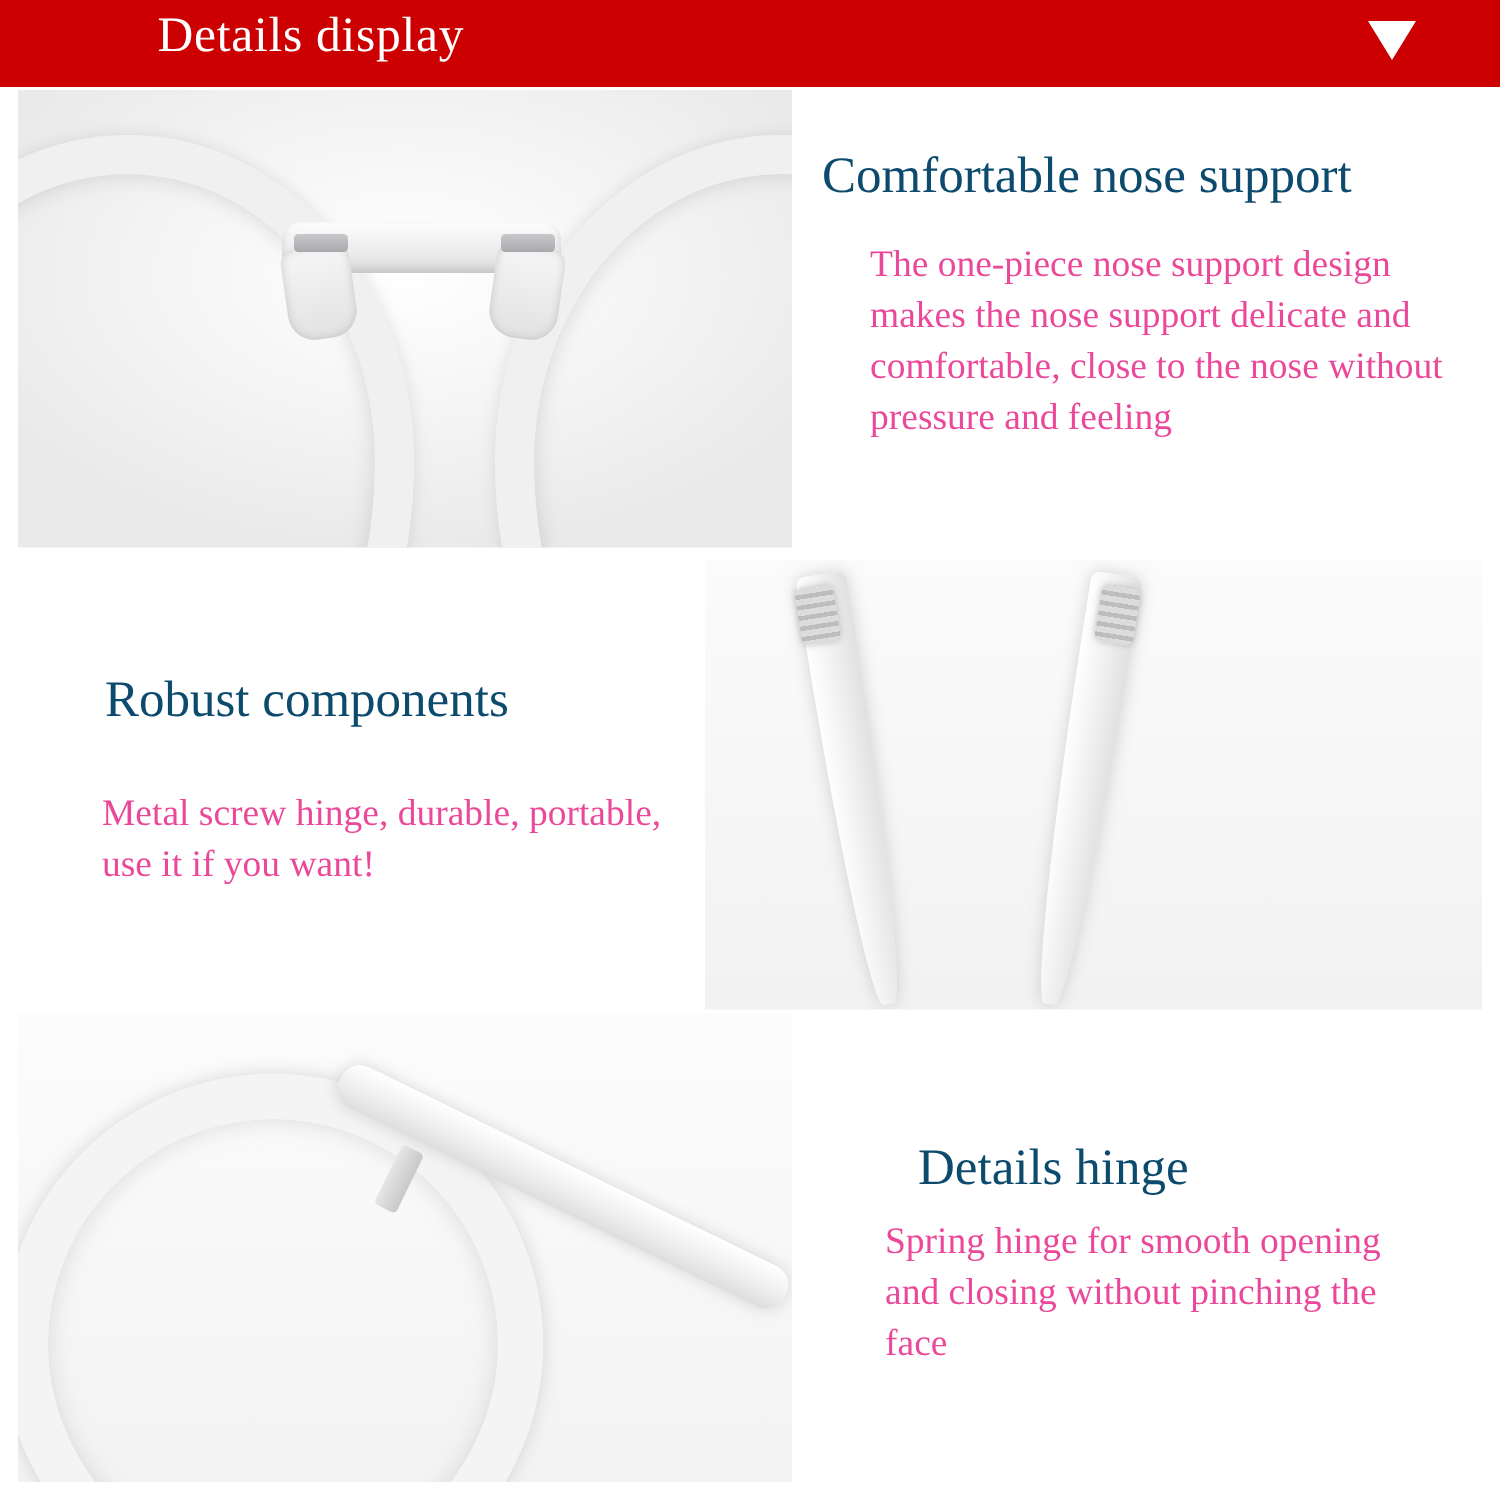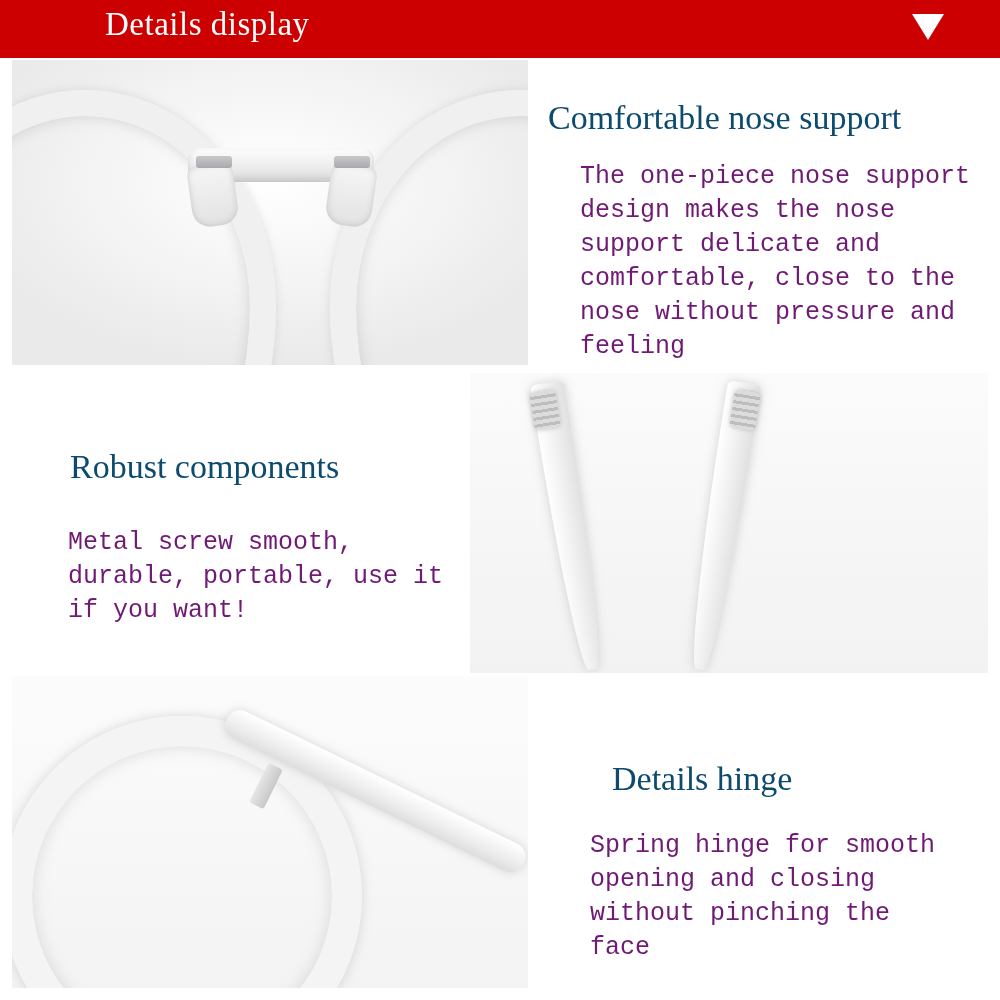--- a/index.html
+++ b/index.html
@@ -202,32 +202,32 @@
 
   
   .headline {
     position: absolute;
     font-family: "Liberation Serif", serif;
     color: #0c4a6e;
     white-space: nowrap;
   }
   .body-text {
     position: absolute;
-    font-family: Liberation Mono, monospace;
-    color: #701a75;
+    font-family: Liberation Serif, serif;
+    color: #ec4899;
   }
 
   .t1-head { left: 548px; top: 99px; font-size: 34px; }
   .t1-body { left: 580px; top: 160px; width: 400px; font-size: 25px; line-height: 34px; }
 
   .t2-head { left: 70px; top: 448px; font-size: 34px; }
   .t2-body { left: 68px; top: 526px; width: 380px; font-size: 25px; line-height: 34px; }
 
   .t3-head { left: 612px; top: 760px; font-size: 34px; }
-  .t3-body { left: 590px; top: 829px; width: 370px; font-size: 25px; line-height: 34px; }
+  .t3-body { left: 590px; top: 811px; width: 370px; font-size: 25px; line-height: 34px; }
 </style>
 </head>
 <body>
 
 <div class="header-bar">
   <div class="header-title">Details display</div>
   <div class="header-caret"></div>
 </div>
 
 <div class="photo photo-nose">
@@ -237,21 +237,21 @@
   <div class="pad pad-l"></div>
   <div class="pad pad-r"></div>
   <div class="hinge-strip s1"></div>
   <div class="hinge-strip s2"></div>
 </div>
 
 <div class="headline t1-head">Comfortable nose support</div>
 <div class="body-text t1-body">The one-piece nose support design makes the nose support delicate and comfortable, close to the nose without pressure and feeling</div>
 
 <div class="headline t2-head">Robust components</div>
-<div class="body-text t2-body">Metal screw smooth, durable, portable, use it if you want!</div>
+<div class="body-text t2-body">Metal screw hinge, durable, portable, use it if you want!</div>
 
 <div class="photo photo-temples">
   <div class="temple temple-a"></div>
   <div class="temple temple-b"></div>
   <div class="temple-screw screw-a"></div>
   <div class="temple-screw screw-b"></div>
 </div>
 
 <div class="photo photo-hinge">
   <div class="rim-big"></div>

